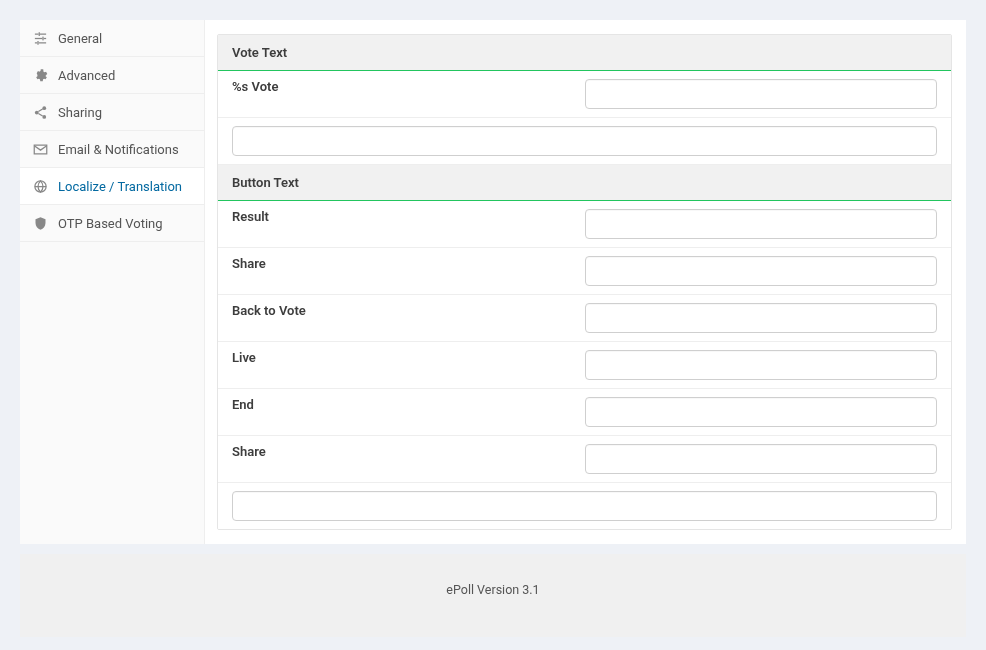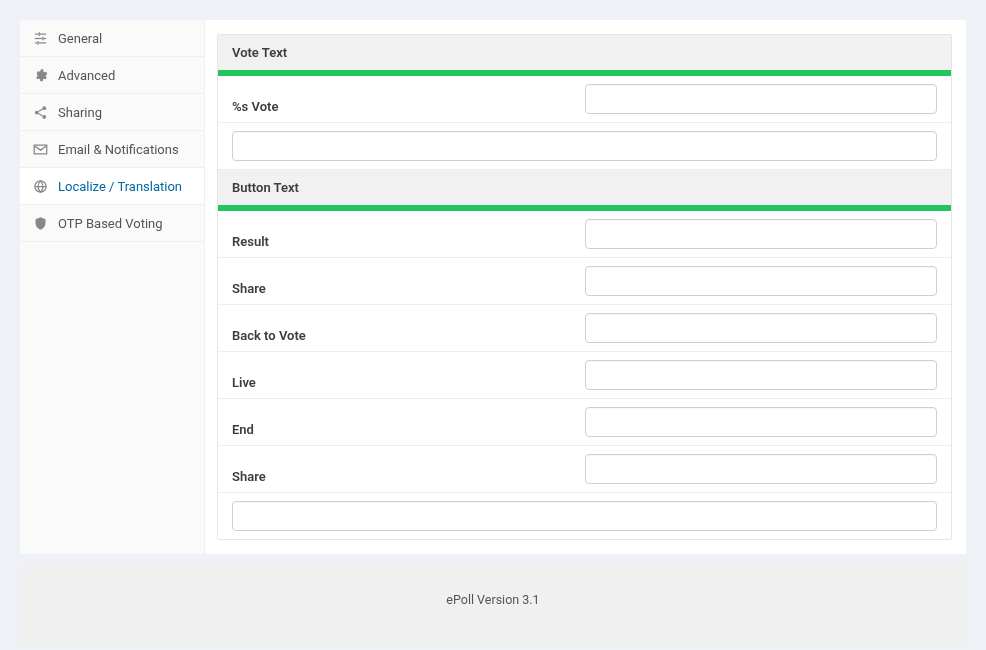--- a/index.html
+++ b/index.html
@@ -61,25 +61,25 @@
     border: 1px solid #e5e5e5;
     border-radius: 2px;
     overflow: hidden;
   }
   .section-header {
     background: #f1f1f1;
     padding: 10px 14px;
     font-size: 13px;
     font-weight: 600;
     color: #3d3d3d;
-    border-bottom: 6px solid #22c55e;
+    border-bottom: 1px solid #22c55e;
   }
   .field-row {
     display: flex;
-    align-items: flex-end;
+    align-items: flex-start;
     padding: 8px 14px 8px 14px;
     border-bottom: 1px solid #eee;
     background: #fff;
   }
   .field-row:last-child { border-bottom: none; }
   .field-label {
     flex: 0 0 50%;
     font-size: 13px;
     font-weight: 600;
     color: #3d3d3d;

